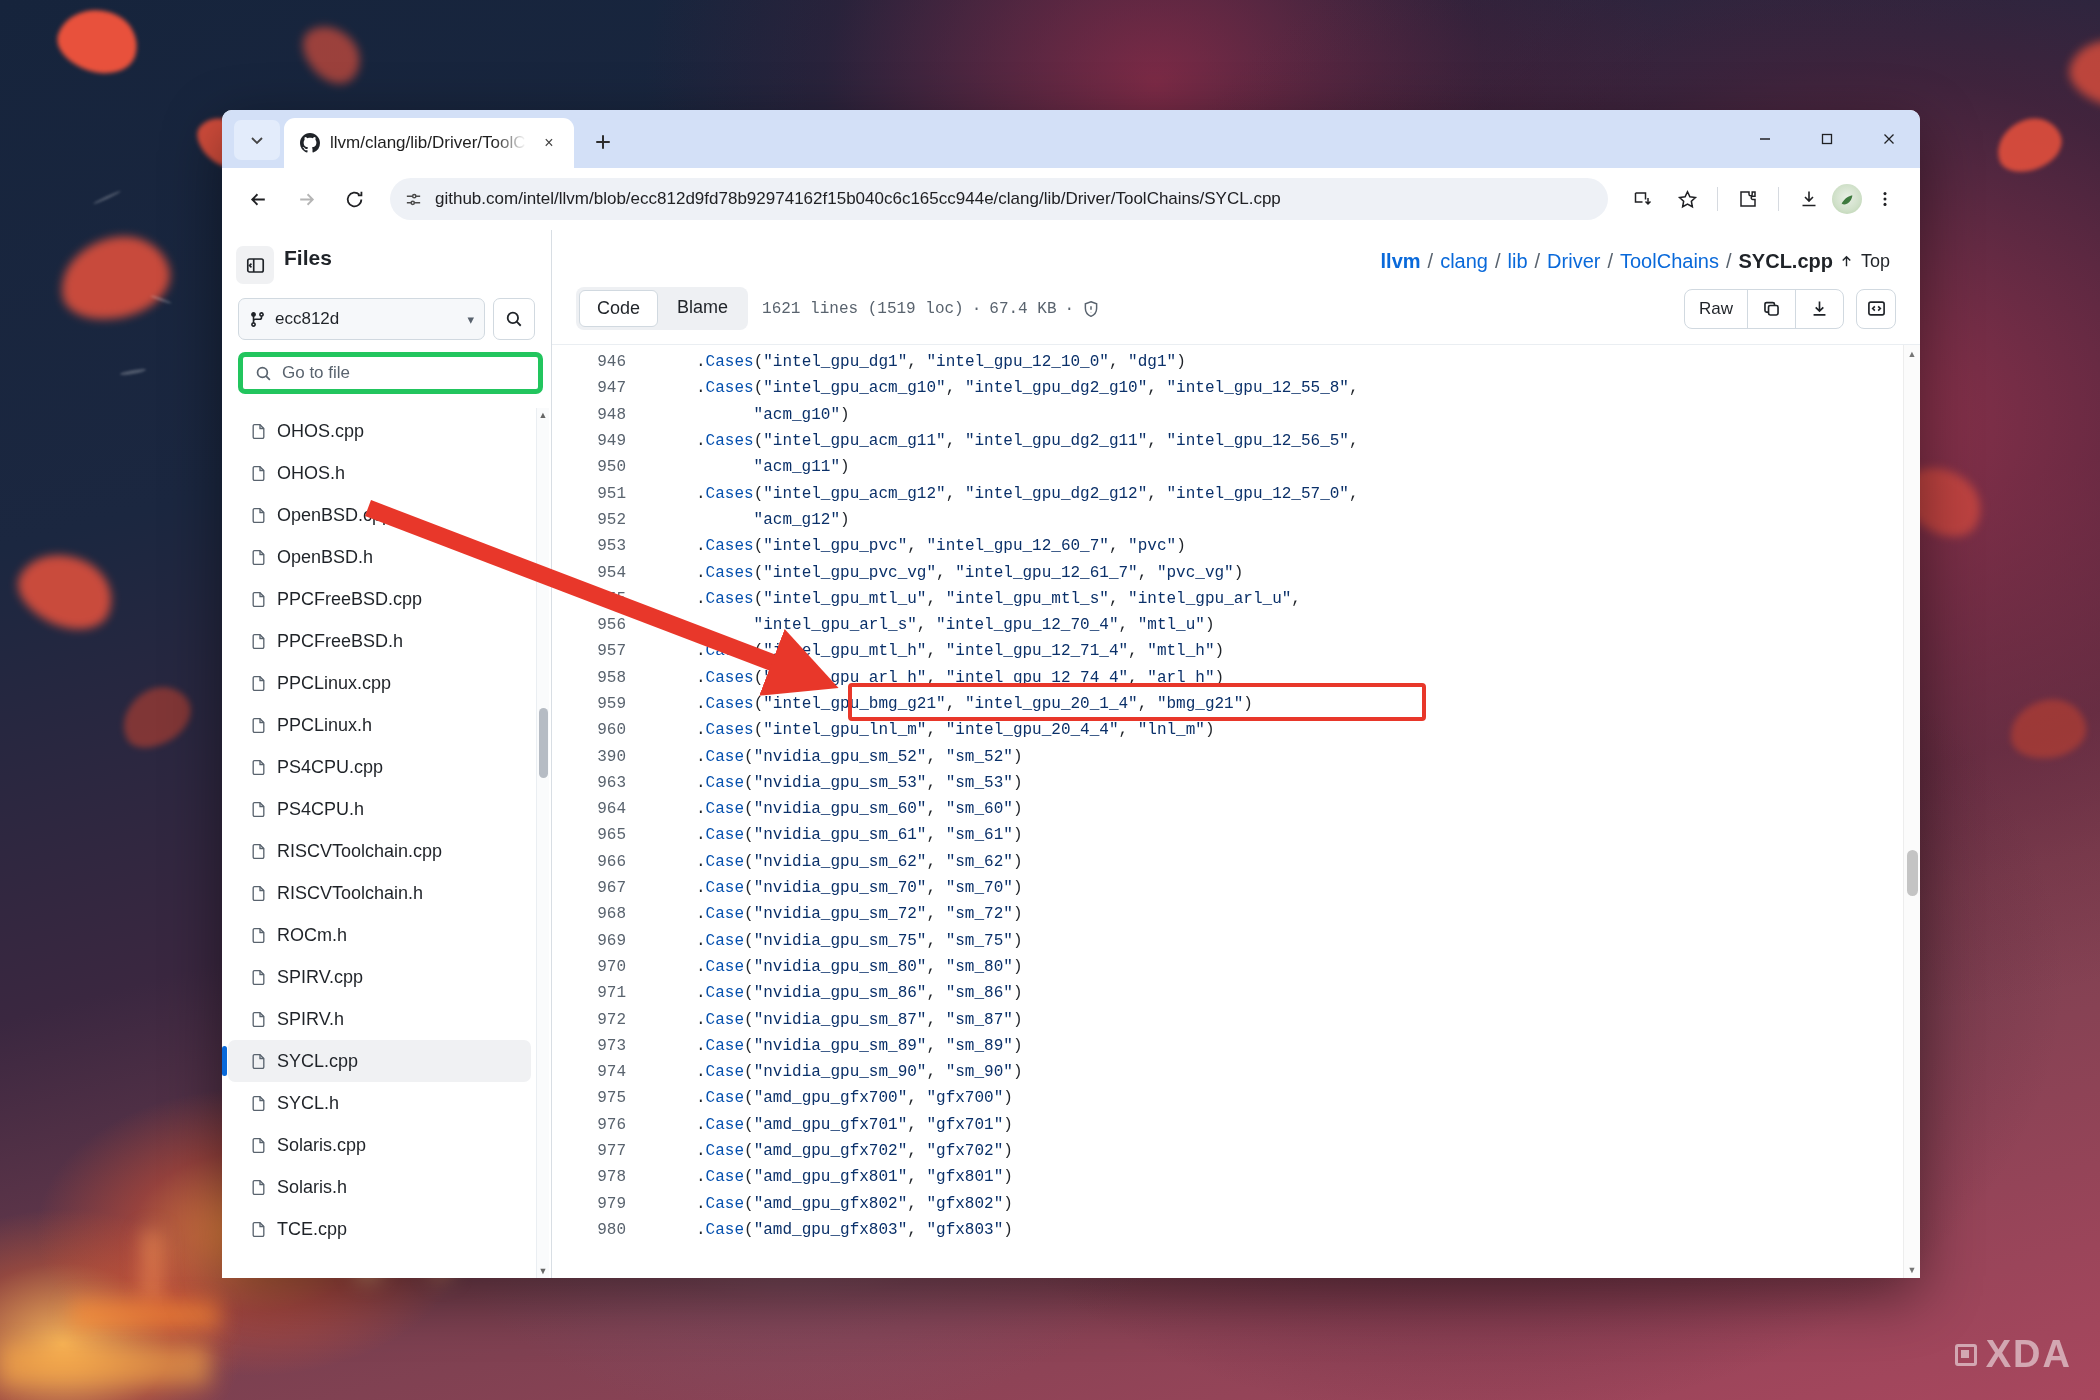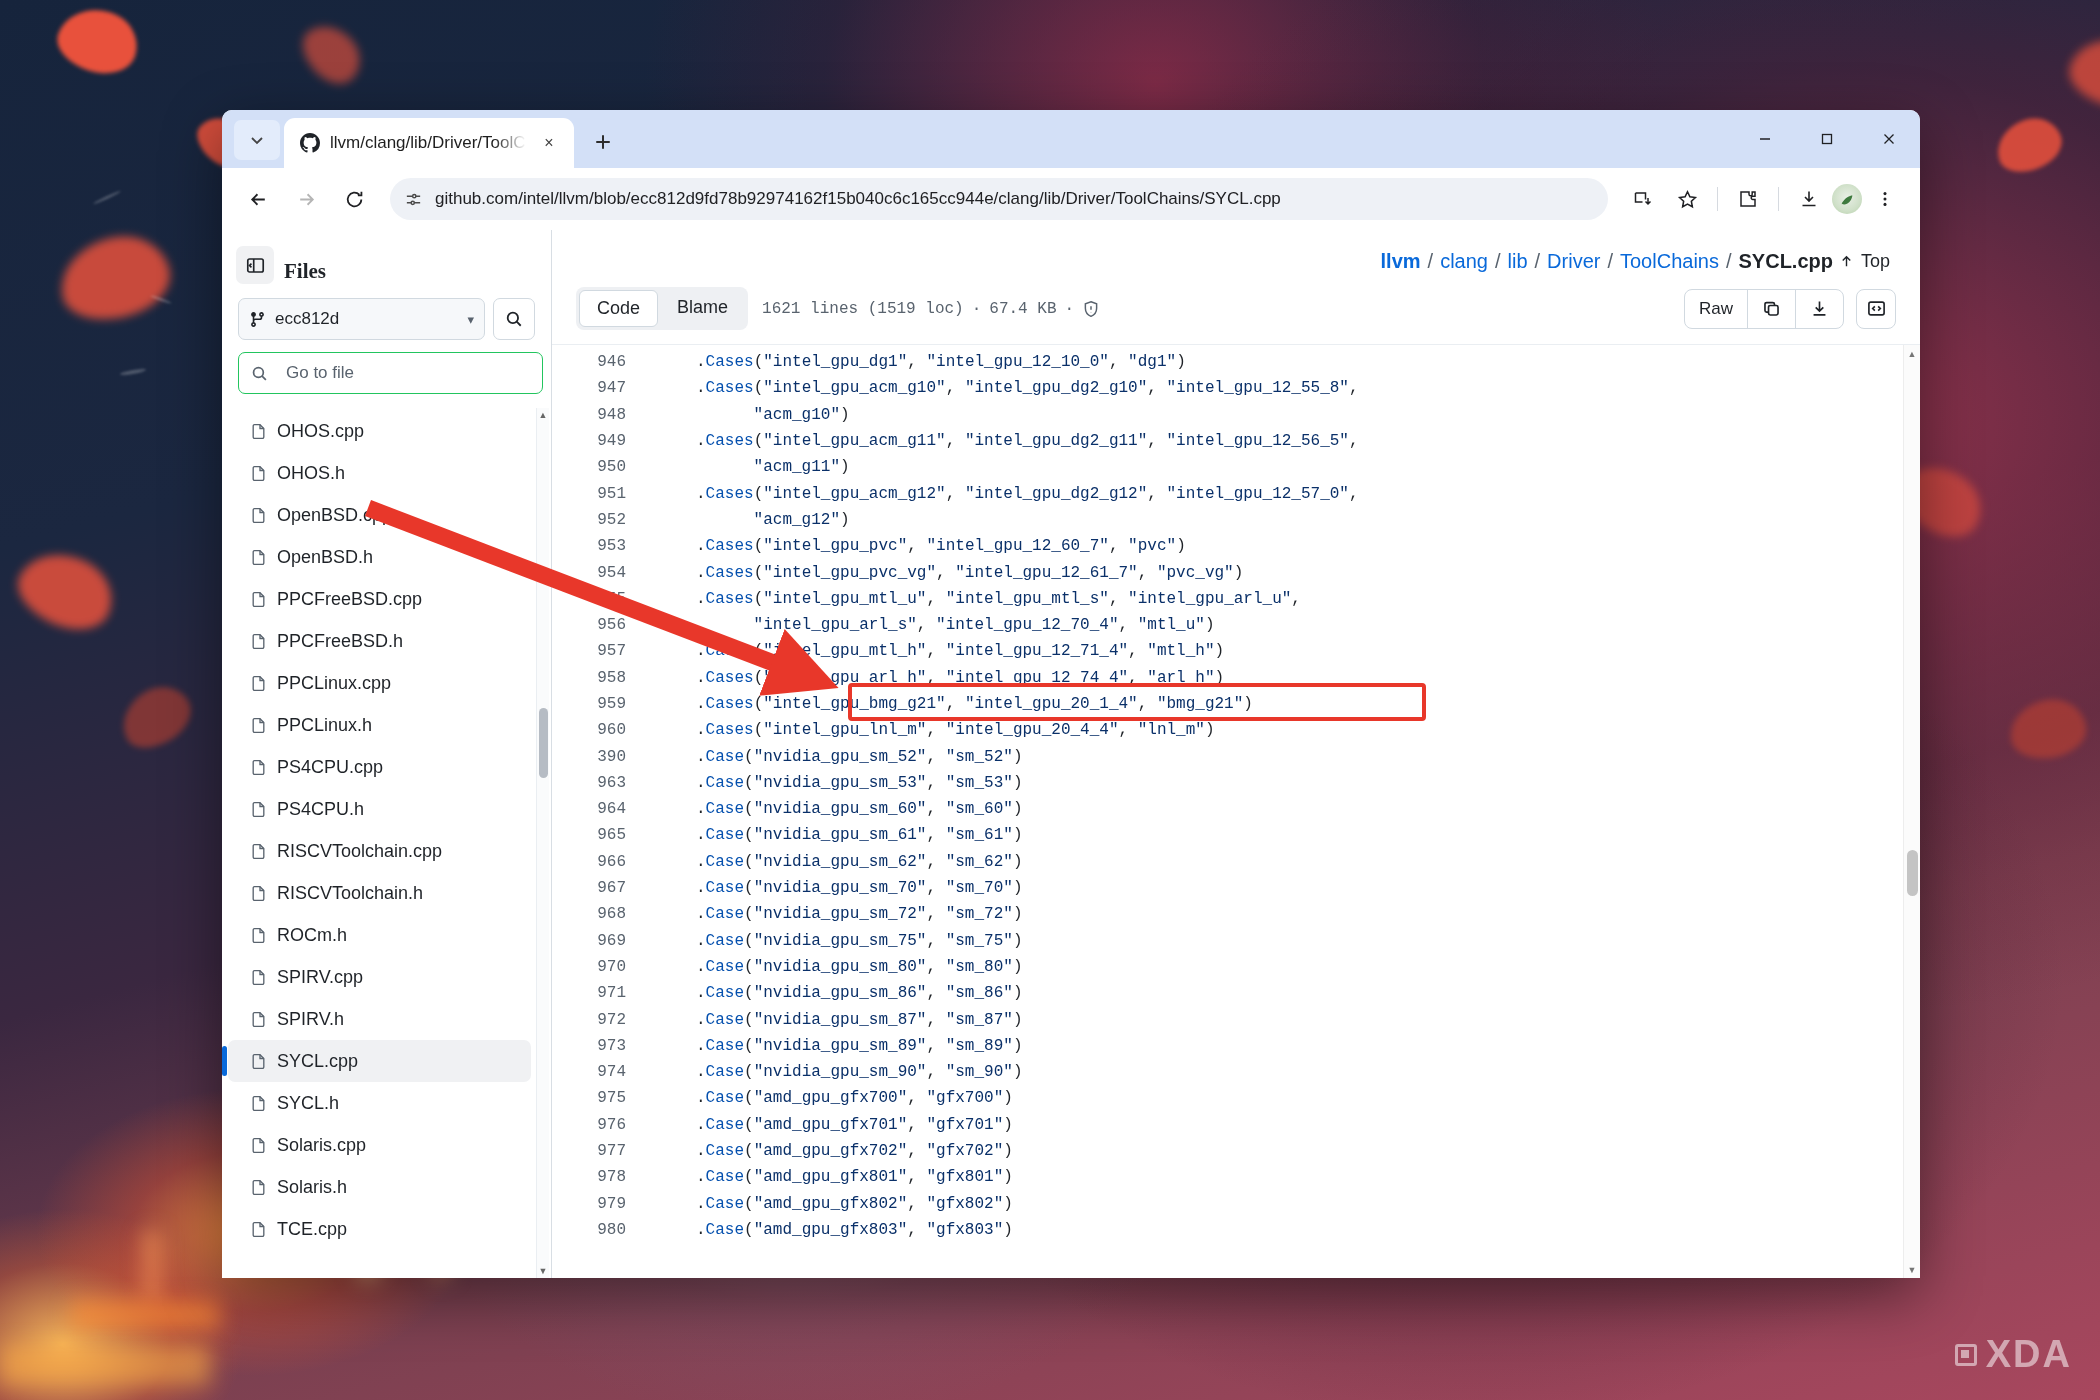--- a/index.html
+++ b/index.html
@@ -211,23 +211,22 @@
   
   #file-sidebar {
     width: 330px;
     flex: 0 0 330px;
     border-right: 1px solid #d8dee4;
     display: flex; flex-direction: column;
     padding: 16px 0 0 0;
     min-height: 0;
   }
   #sidebar-header {
-    display: flex; align-items: flex-end; gap: 10px;
+    display: flex; align-items: flex-start; gap: 10px;
     padding: 0 16px 14px 14px;
-    font-family: Liberation Serif, serif;
   }
   #sidebar-toggle-button {
     width: 38px; height: 38px;
     border-radius: 7px;
     background: #f0f1f3;
     display: flex; align-items: center; justify-content: center;
     cursor: pointer;
     color: #1f2328;
   }
   #files-heading {
@@ -259,25 +258,25 @@
     border: 1px solid #d1d9e0;
     border-radius: 7px;
     background: #fff;
     display: flex; align-items: center; justify-content: center;
     cursor: pointer;
     color: #1f2328;
   }
   #goto-file-box {
     margin: 0 8px 14px 16px;
     height: 42px;
-    border: 1px solid #22c55e;
+    border: 5px solid #22c55e;
     border-radius: 7px;
     background: #fff;
     display: flex; align-items: center;
-    padding: 0 12px; gap: 18px;
+    padding: 0 12px; gap: 10px;
     cursor: text;
   }
   #goto-file-input {
     flex: 1;
     border: none; outline: none;
     font-family: "Liberation Sans", sans-serif;
     font-size: 17px;
     color: #1f2328;
     background: transparent;
   }

